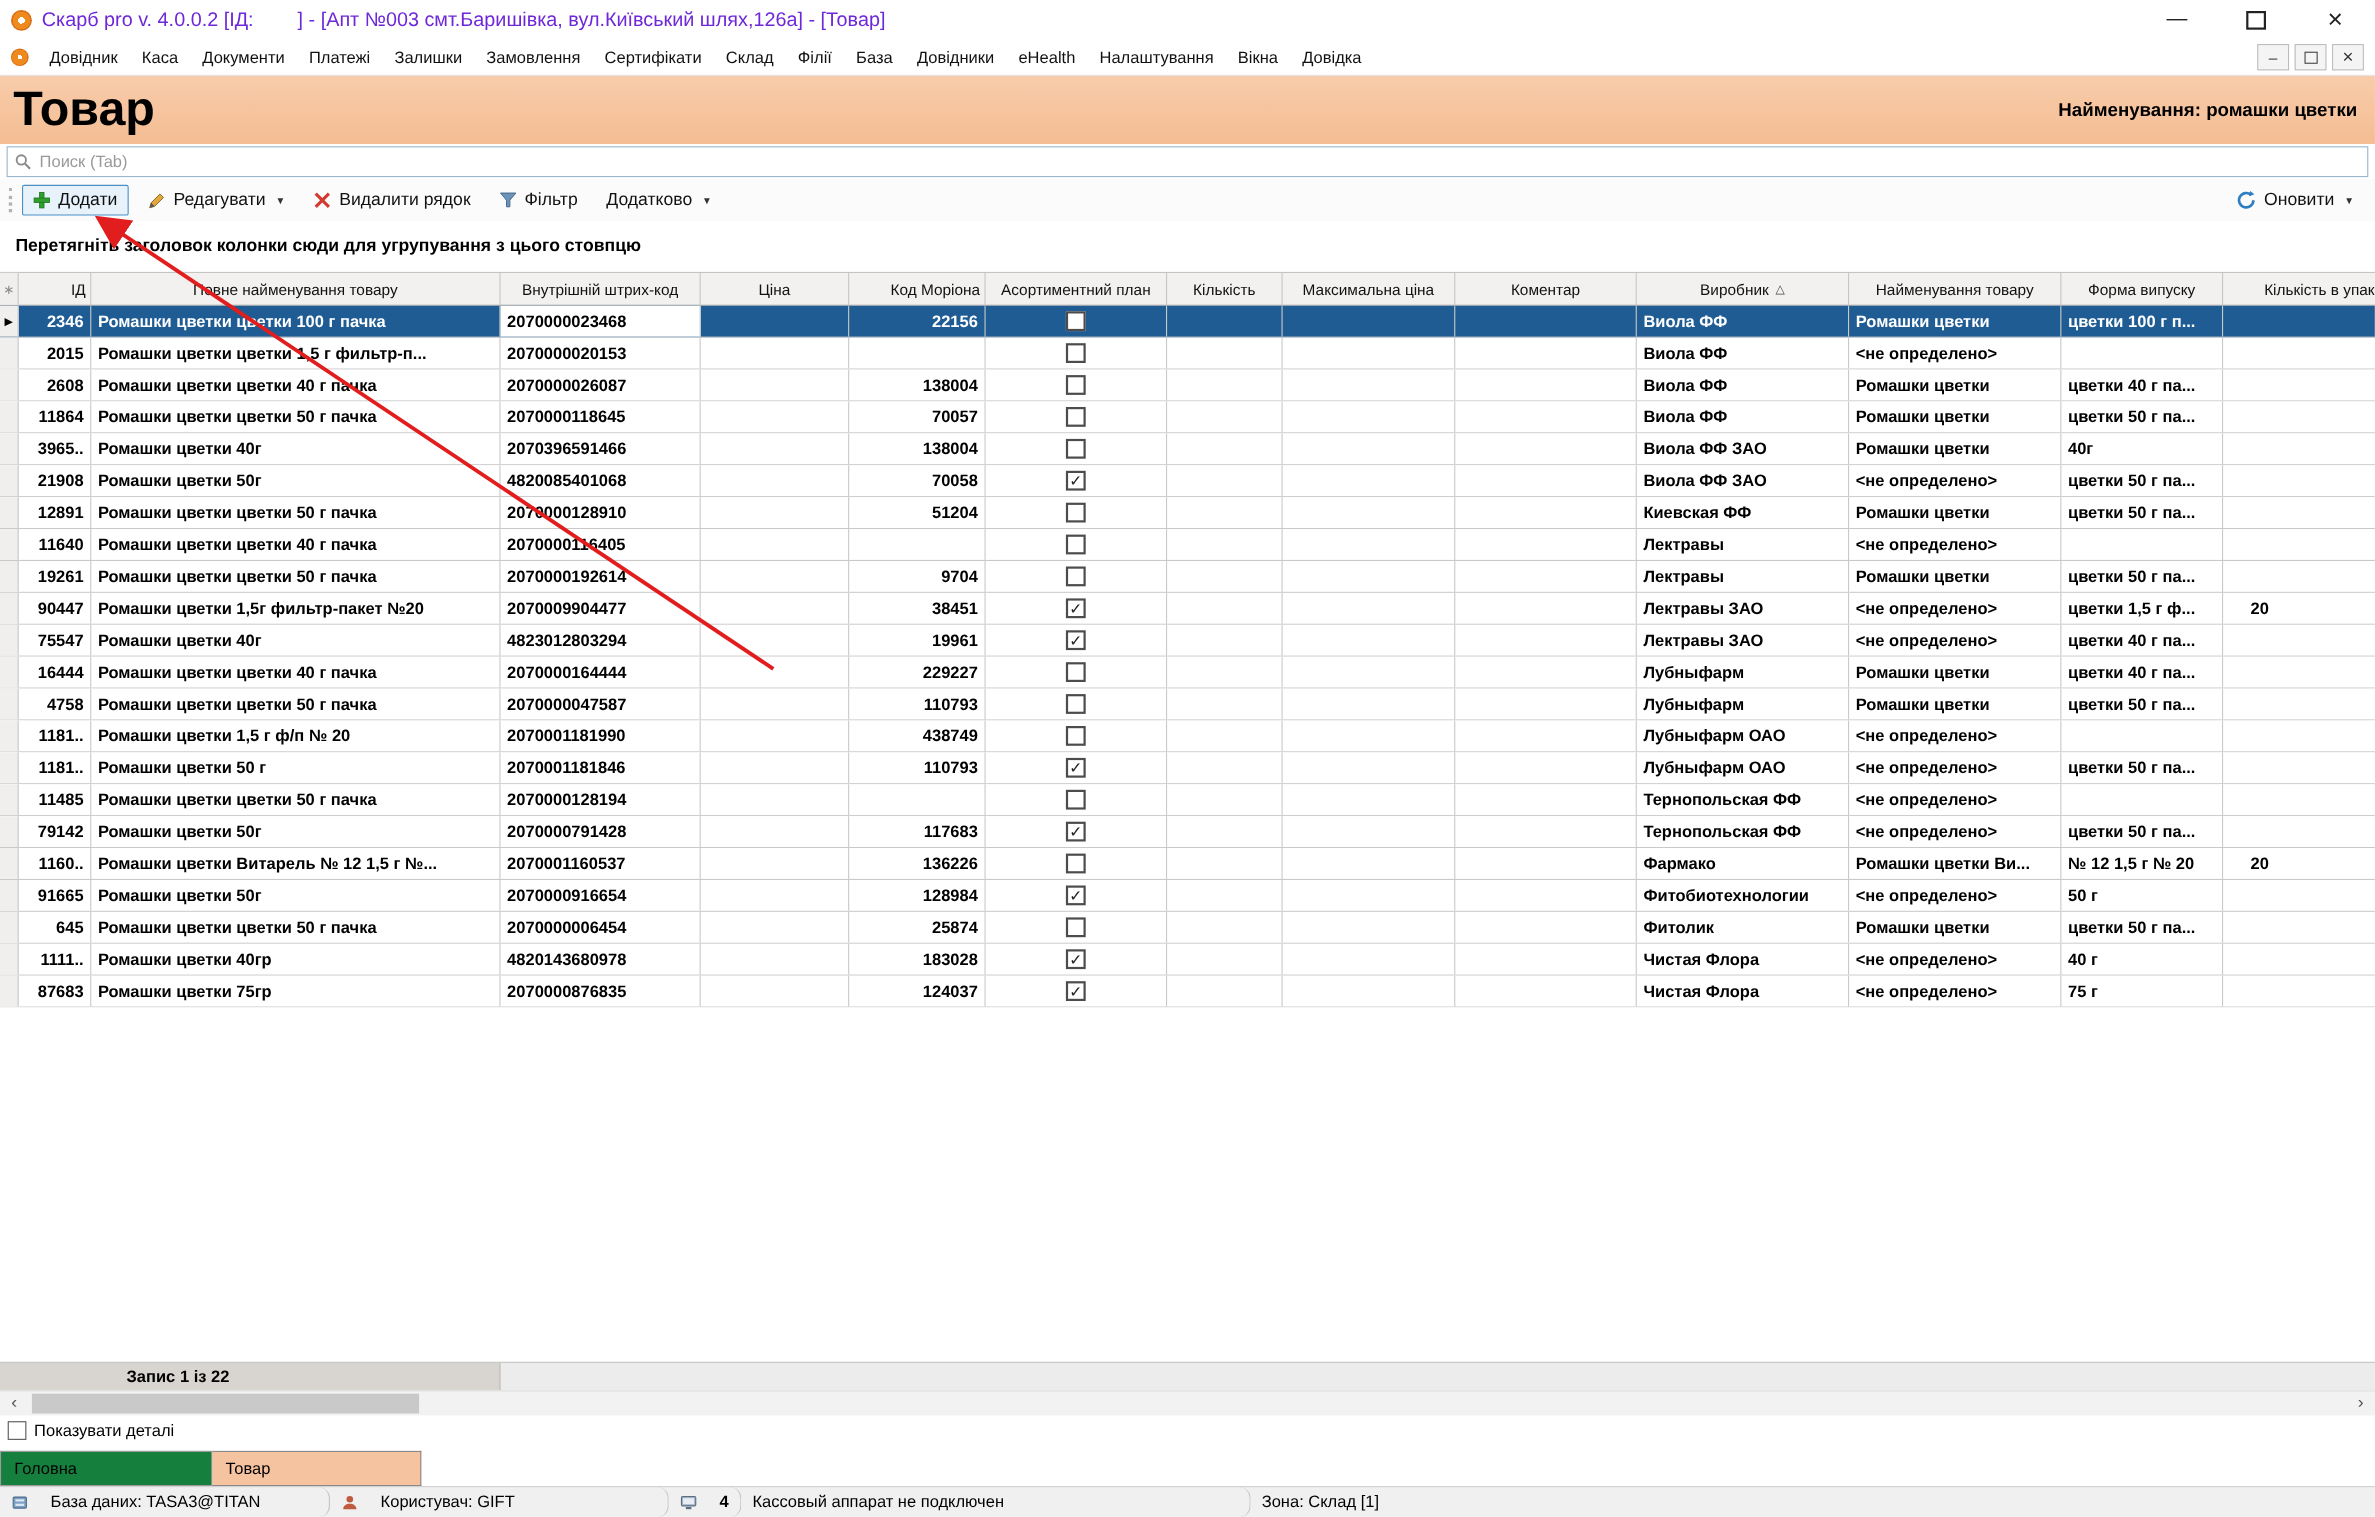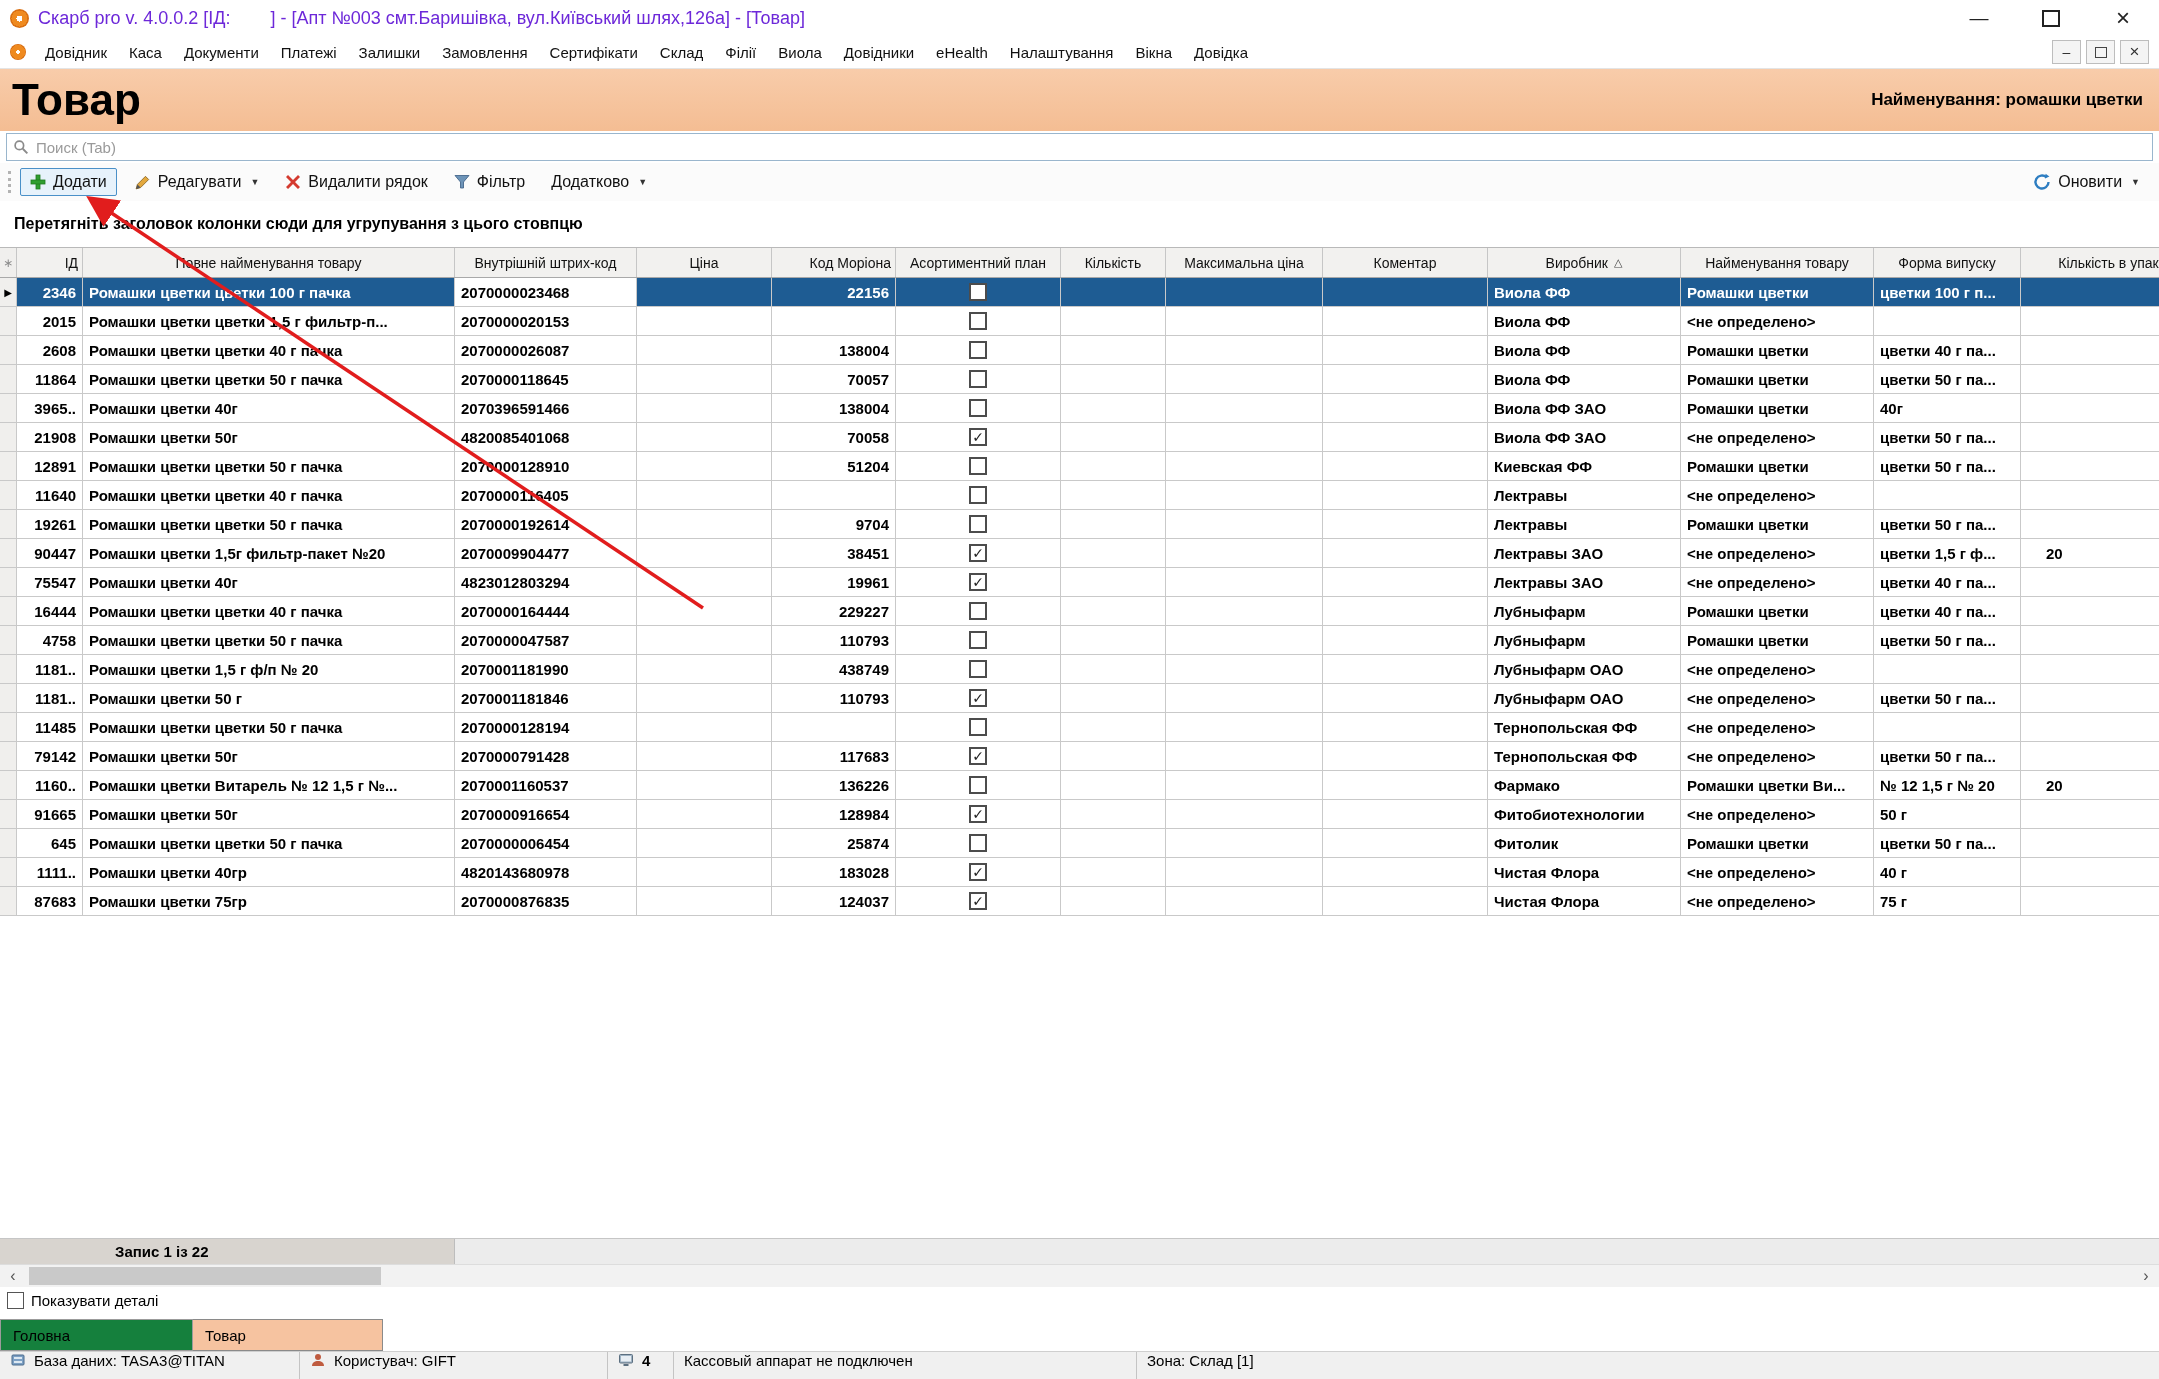--- a/index.html
+++ b/index.html
@@ -79,21 +79,21 @@
   .hscroll{height:22px;flex:0 0 auto;display:flex;background:#f2f2f2;border-top:1px solid #dddddd;}
   .sb-btn{width:26px;display:flex;align-items:center;justify-content:center;font-size:16px;color:#555;flex:0 0 auto;}
   .sb-track{flex:1;position:relative;}
   .sb-thumb{position:absolute;left:3px;top:2px;bottom:2px;width:352px;background:#c9c9c9;}
   .details-row{height:27px;flex:0 0 auto;display:flex;align-items:center;padding-left:7px;gap:7px;font-size:15px;background:#fff;}
   .small-cb{width:17px;height:17px;border:1.5px solid #555;background:#fff;box-sizing:border-box;flex:0 0 auto;}
   .tabs-row{height:37px;flex:0 0 auto;display:flex;align-items:flex-end;background:#fff;}
   .tab{height:32px;display:flex;align-items:center;padding:0 12px;font-size:15px;border:1px solid #9b9b9b;box-sizing:border-box;background:#15803d;width:193px;}
   .tab.active{background:#f6c3a0;border-color:#8a8a8a;width:190px;border-left:none;}
   .statusbar{height:27px;flex:0 0 auto;background:#f0f0f0;display:flex;align-items:center;font-size:15px;border-top:1px solid #cfcfcf;}
-  .sb-sec{display:flex;gap:8px;padding:0 10px;height:100%;border-right:1px solid #c4c4c4;box-sizing:border-box;overflow:hidden;white-space:nowrap;}
+  .sb-sec{display:flex;align-items:center;gap:20px;padding:0 10px;height:100%;border-right:1px solid #c4c4c4;box-sizing:border-box;overflow:hidden;white-space:nowrap;border-radius:10px;}
   .sec-db{width:300px;}
   .sec-user{width:308px;}
   .sec-count{width:66px;}
   .sec-cash{width:463px;}
   .sec-zone{flex:1;border-right:none;}
   .bold{font-weight:bold;}
   
   .arrow-overlay{position:absolute;left:0;top:0;width:2159px;height:1379px;pointer-events:none;z-index:60;}
 </style>
 </head>
@@ -116,21 +116,21 @@
   <div id="menu-items" style="display:flex;align-items:center;">
       <span class="menu-item">Довідник</span>
       <span class="menu-item">Каса</span>
       <span class="menu-item">Документи</span>
       <span class="menu-item">Платежі</span>
       <span class="menu-item">Залишки</span>
       <span class="menu-item">Замовлення</span>
       <span class="menu-item">Сертифікати</span>
       <span class="menu-item">Склад</span>
       <span class="menu-item">Філії</span>
-      <span class="menu-item">Виола</span>
+      <span class="menu-item">База</span>
       <span class="menu-item">Довідники</span>
       <span class="menu-item">eHealth</span>
       <span class="menu-item">Налаштування</span>
       <span class="menu-item">Вікна</span>
       <span class="menu-item">Довідка</span>
     </div>
   <div class="mdi-controls">
     <div class="mdi-btn">–</div>
     <div class="mdi-btn">
         <span class="mdi-box"></span>

